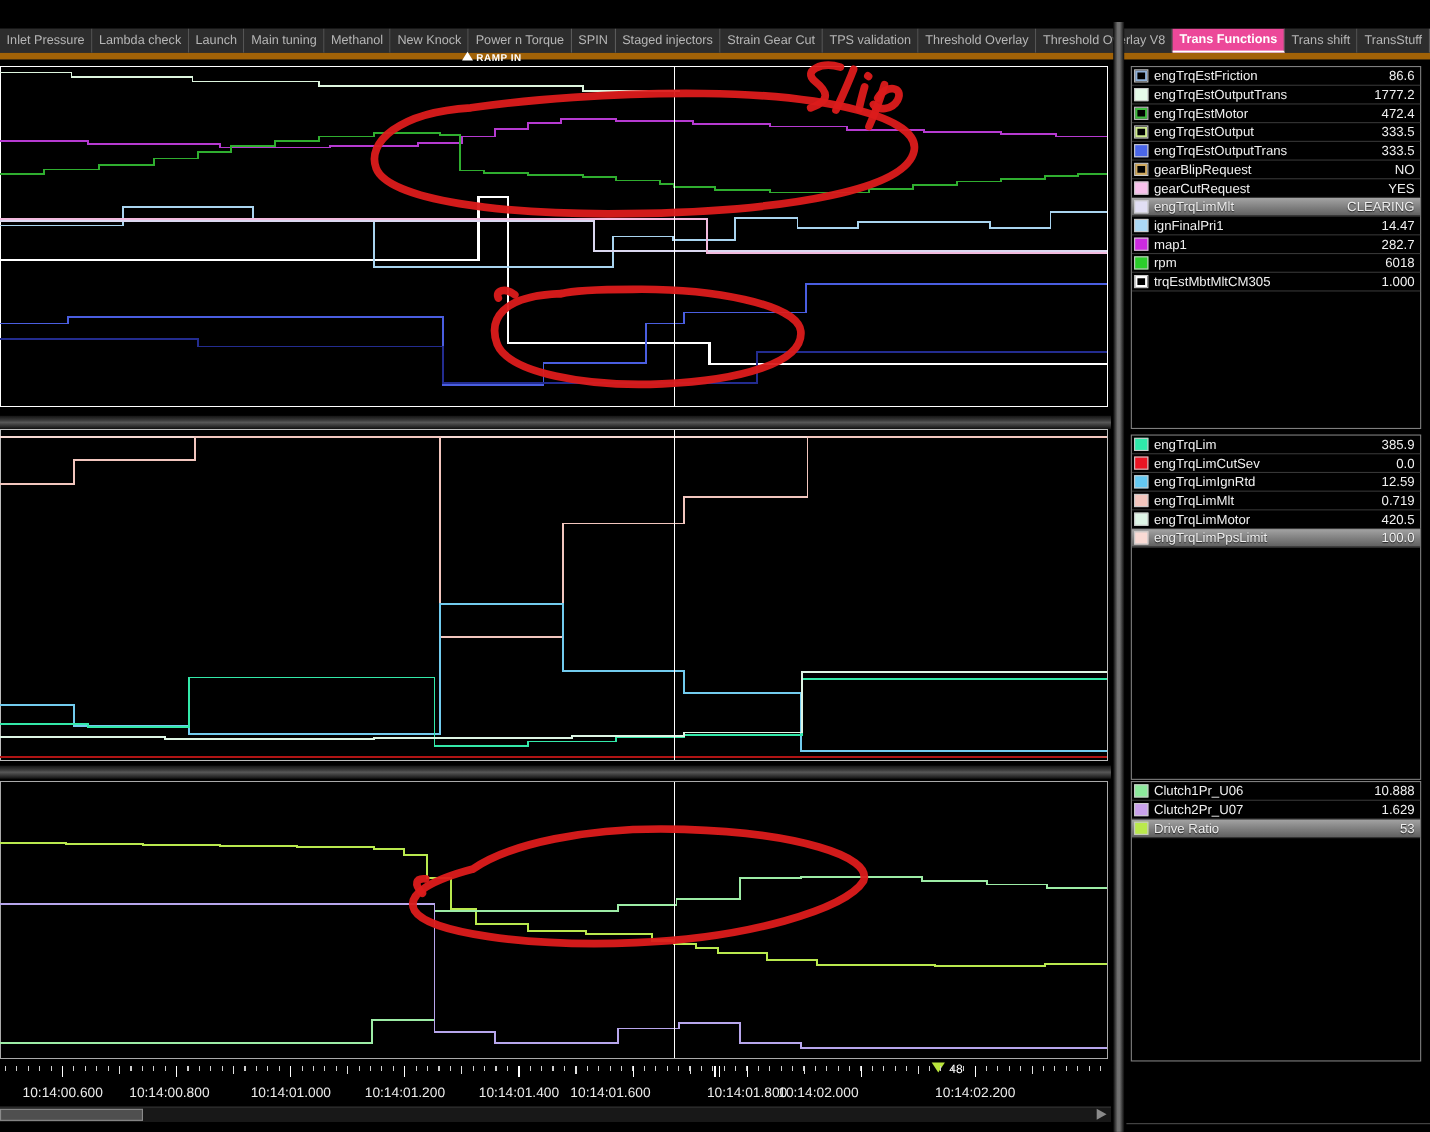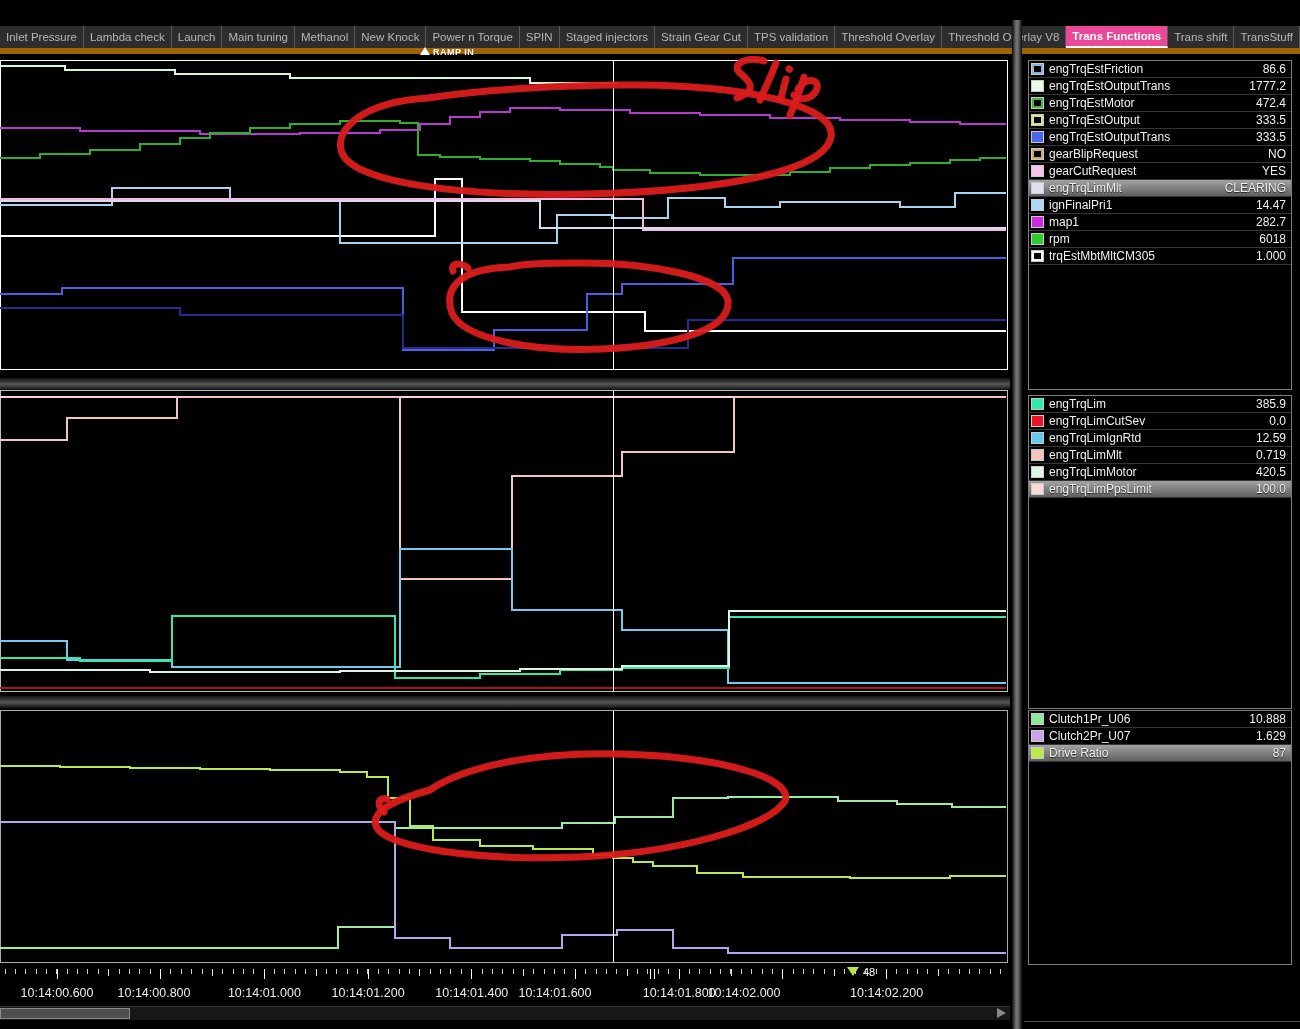--- a/index.html
+++ b/index.html
@@ -375,21 +375,21 @@
           <span class="lval">10.888</span>
         </div>
         <div class="lrow">
           <span class="sw" style="background: rgb(202, 162, 236);"></span>
           <span class="lname">Clutch2Pr_U07</span>
           <span class="lval">1.629</span>
         </div>
         <div class="lrow sel">
           <span class="sw" style="background: rgb(186, 233, 76);"></span>
           <span class="lname">Drive Ratio</span>
-          <span class="lval">87</span>
+          <span class="lval">53</span>
         </div>
       </div>
     </div>
   <div class="sidebar-bottomline"></div>
 
   <svg class="overlay" id="anno" width="1012" height="1029">
       <path d="M 428,98 C 362,102 333,130 342,153 C 353,181 452,197 586,194 C 720,191 824,172 831,137 C 837,107 752,86 640,85 C 558,84 476,91 428,98" fill="none" stroke="#dc1b1b" stroke-width="7" stroke-linecap="round" stroke-linejoin="round" opacity="0.95"></path>
       <path d="M 764,61 C 747,56 729,64 741,74 C 752,83 756,91 737,98" fill="none" stroke="#dc1b1b" stroke-width="7" stroke-linecap="round" stroke-linejoin="round" opacity="0.95"></path>
       <path d="M 776,63 C 771,76 765,89 760,100" fill="none" stroke="#dc1b1b" stroke-width="7" stroke-linecap="round" stroke-linejoin="round" opacity="0.95"></path>
       <path d="M 786,79 C 784,86 782,93 781,99" fill="none" stroke="#dc1b1b" stroke-width="7" stroke-linecap="round" stroke-linejoin="round" opacity="0.95"></path>

